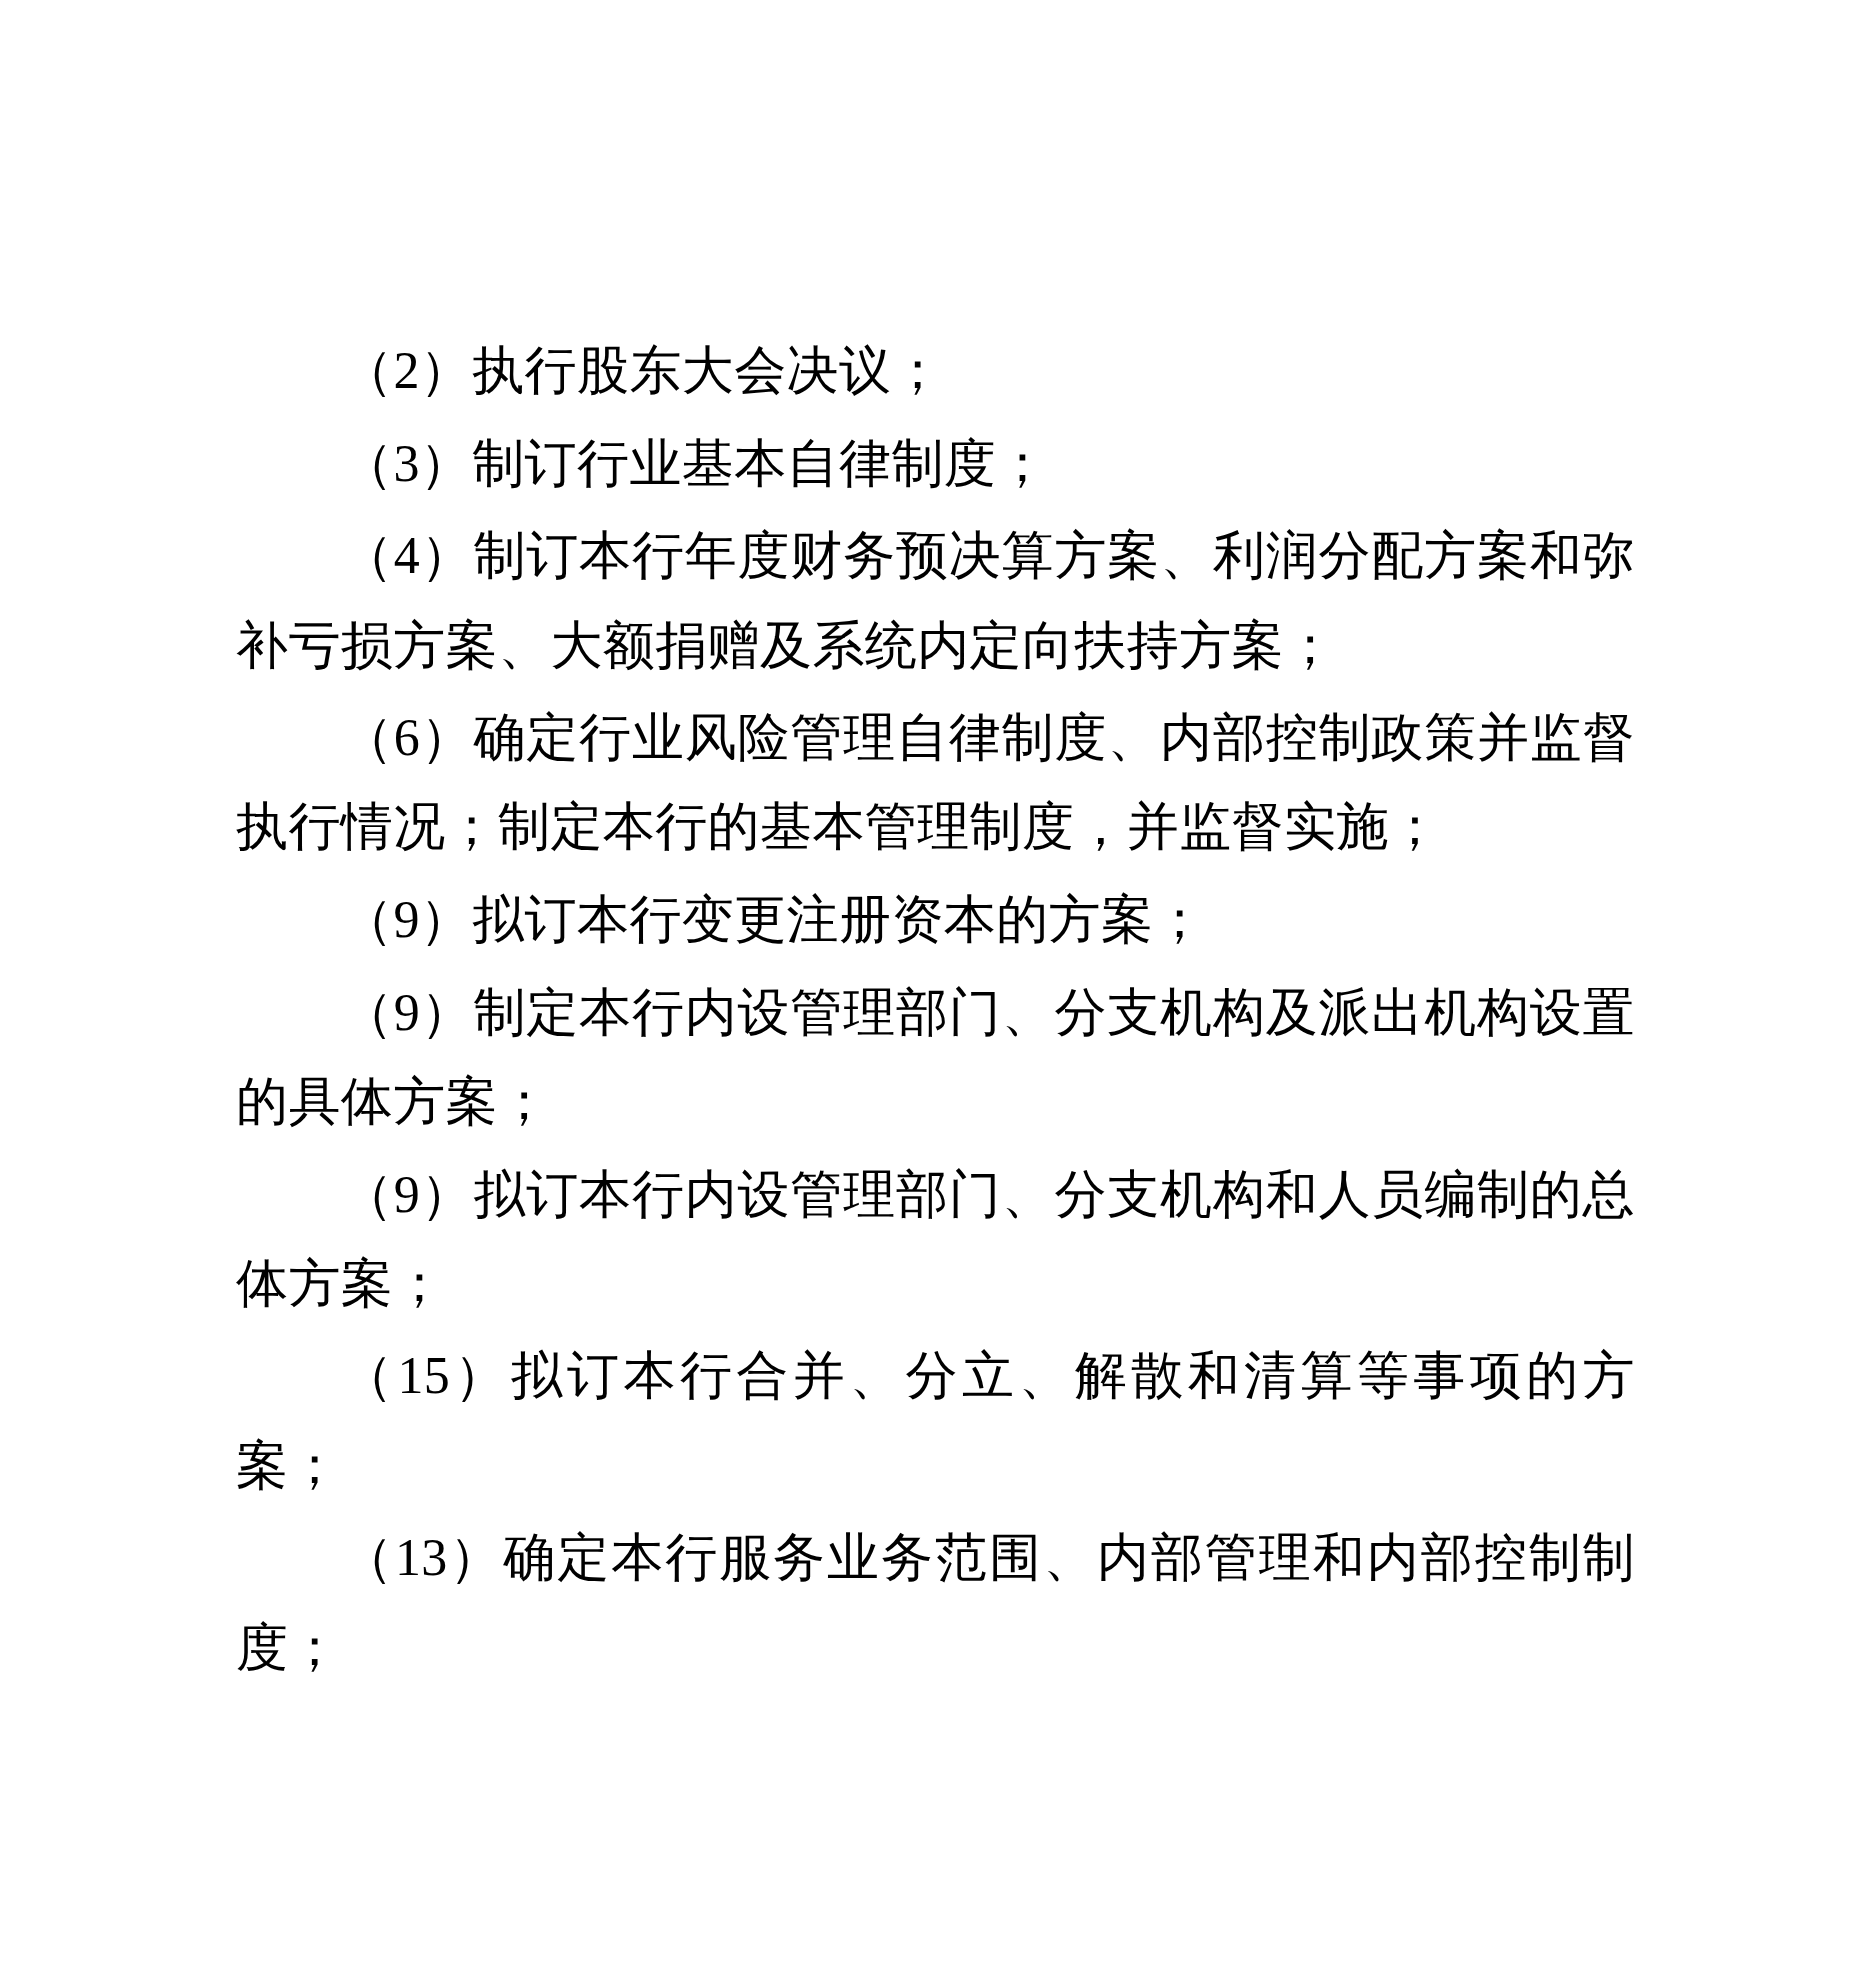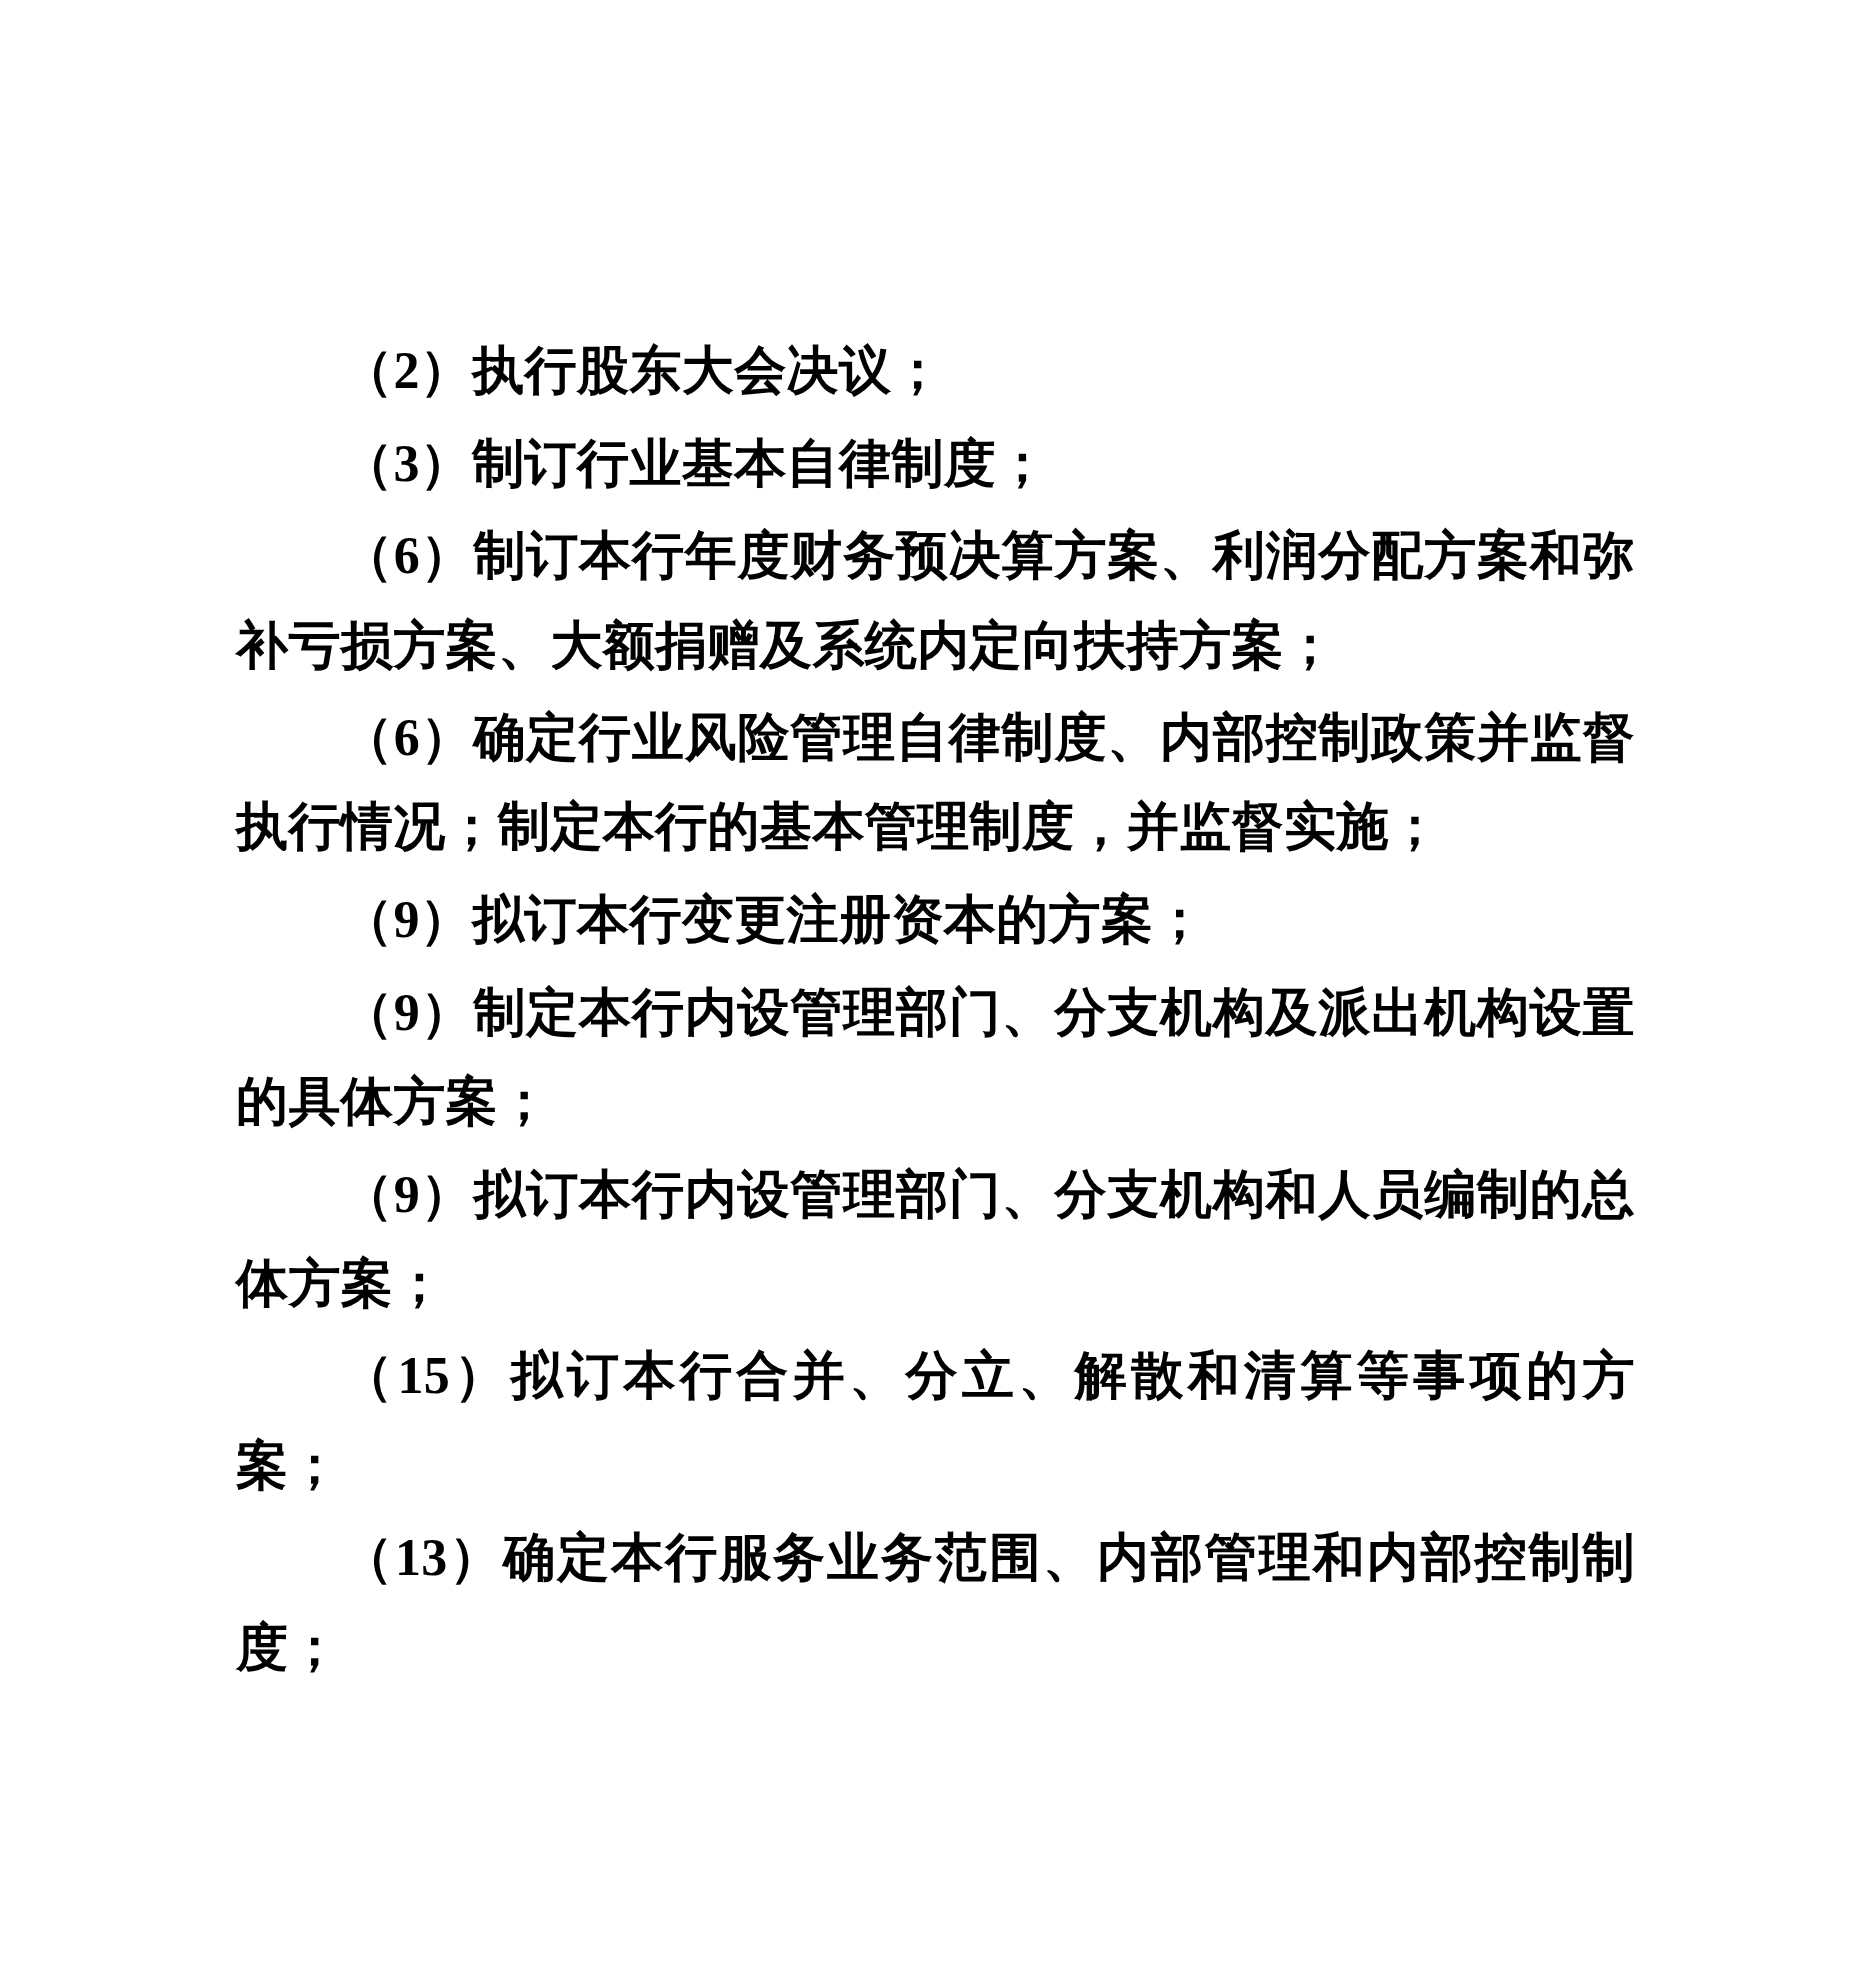--- a/index.html
+++ b/index.html
@@ -23,32 +23,32 @@
     width: 1399px;
   }
   .para {
     font-size: 52px;
     line-height: 1.72;
     text-align: justify;
     text-justify: inter-ideograph;
     margin: 0 0 3.1px 0;
     text-indent: 105px;
     letter-spacing: 0.4px;
-    font-weight: 700;
+    font-weight: 400;
   }
 </style>
 </head>
 <body>
 
 <div class="page">
 
   <div class="content">
     <p class="para">（2）执行股东大会决议；</p>
     <p class="para">（3）制订行业基本自律制度；</p>
-    <p class="para">（6）制订本行年度财务预决算方案、利润分配方案和弥补亏损方案、大额捐赠及系统内定向扶持方案；</p>
+    <p class="para">（4）制订本行年度财务预决算方案、利润分配方案和弥补亏损方案、大额捐赠及系统内定向扶持方案；</p>
     <p class="para">（6）确定行业风险管理自律制度、内部控制政策并监督执行情况；制定本行的基本管理制度，并监督实施；</p>
     <p class="para">（9）拟订本行变更注册资本的方案；</p>
     <p class="para">（9）制定本行内设管理部门、分支机构及派出机构设置的具体方案；</p>
     <p class="para">（9）拟订本行内设管理部门、分支机构和人员编制的总体方案；</p>
     <p class="para">（15）拟订本行合并、分立、解散和清算等事项的方案；</p>
     <p class="para">（13）确定本行服务业务范围、内部管理和内部控制制度；</p>
 
   </div>
 
 </div>

